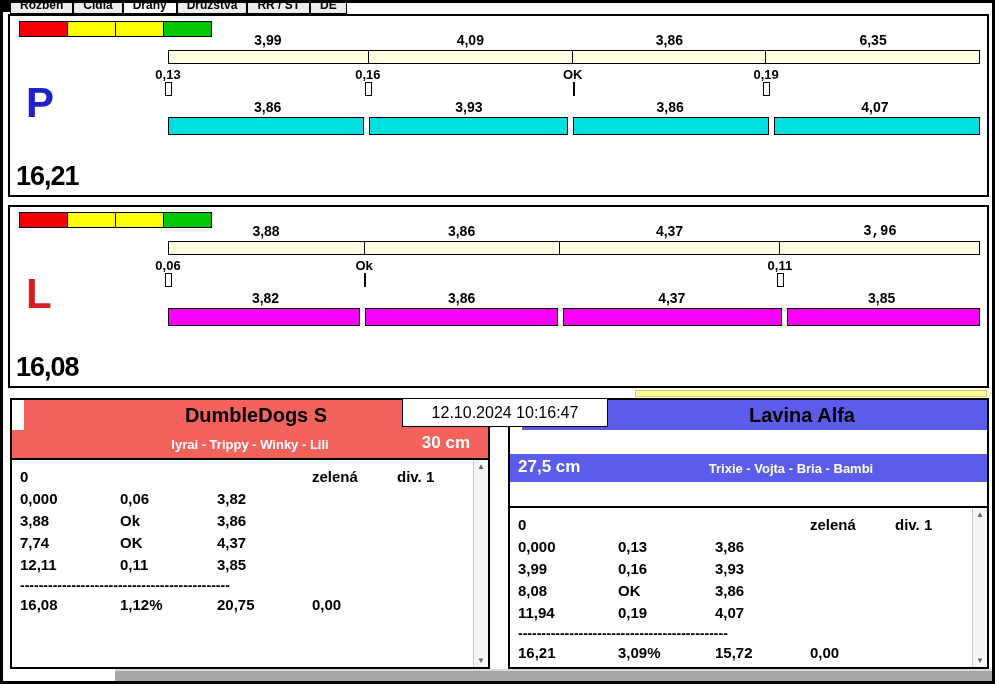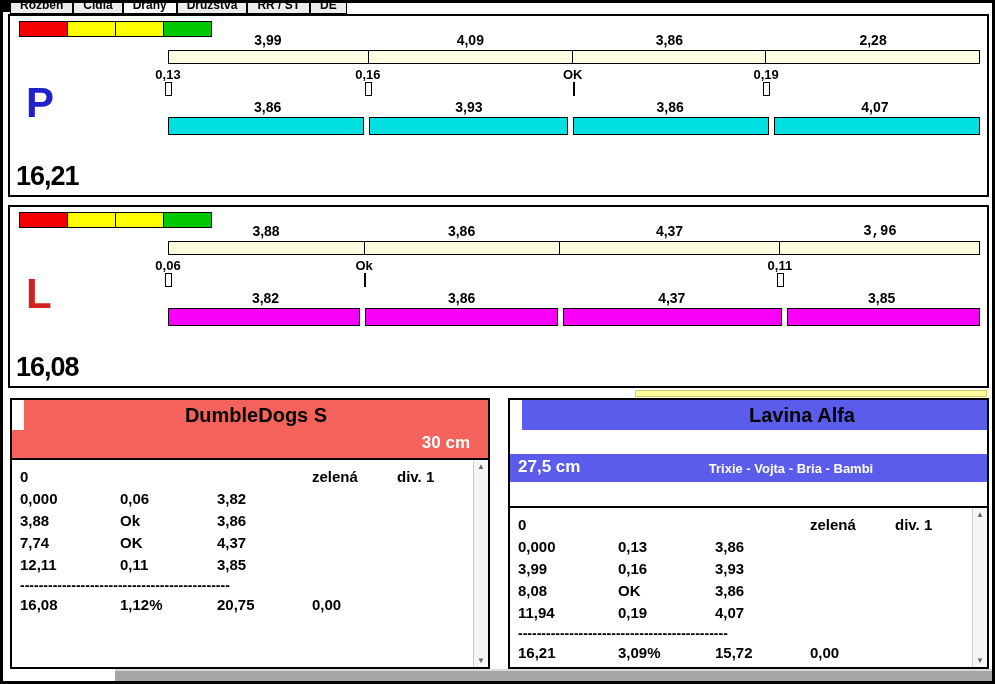--- a/index.html
+++ b/index.html
@@ -104,21 +104,21 @@
         <div class="light" style="background: rgb(255, 255, 0);"></div>
         <div class="light" style="background: rgb(0, 200, 0);"></div>
       </div>
     <div class="lane-letter" style="color: rgb(32, 32, 204);">P</div>
     <div class="lane-total">16,21</div>
     <div class="bars">
       <div class="row-abs nums nums-top">
           <div class="num" style="flex-grow: 3.99;">3,99</div>
           <div class="num" style="flex-grow: 4.09;">4,09</div>
           <div class="num" style="flex-grow: 3.86;">3,86</div>
-          <div class="num" style="flex-grow: 4.27;">2,28</div>
+          <div class="num" style="flex-grow: 4.27;">6,35</div>
         </div>
       <div class="row-abs bar-top" style="background: rgb(255, 255, 226);">
           <div class="seg-top" style="flex-grow: 3.99;"></div>
           <div class="seg-top" style="flex-grow: 4.09; border-left: 1px solid rgb(0, 0, 0);"></div>
           <div class="seg-top" style="flex-grow: 3.86; border-left: 1px solid rgb(0, 0, 0);"></div>
           <div class="seg-top" style="flex-grow: 4.27; border-left: 1px solid rgb(0, 0, 0);"></div>
         </div>
       <div class="row-abs nums nums-bottom">
           <div class="num" style="flex-grow: 3.86;">3,86</div>
           <div class="num" style="flex-grow: 3.93;">3,93</div>
@@ -183,24 +183,26 @@
         <div class="marker-label" style="left: 75.3578%;">0,11</div>
         <div class="tick-box" style="left: 75.3578%;"></div>
       </div>
   </div>
 
   <div class="yellow-strip-row">
     <div class="yellow-strip"></div>
   </div>
 
   <div class="bottom">
+    <div class="datetime-box">12.10.2024 10:16:47</div>
 
     <div class="team team-left">
       <div class="team-title" style="background: rgb(244, 99, 91);">DumbleDogs S</div>
       <div class="team-sub" style="background: rgb(244, 99, 91);">
+        <div class="dogs">Iyrai - Trippy - Winky - Lili</div>
         <div class="height-label">30 cm</div>
       </div>
       <div class="team-content">
         <div class="grid">
             <div class="">0</div>
             <div class=""></div>
             <div class=""></div>
             <div class="">zelená</div>
             <div class="">div. 1</div>
             <div class="">0,000</div>

